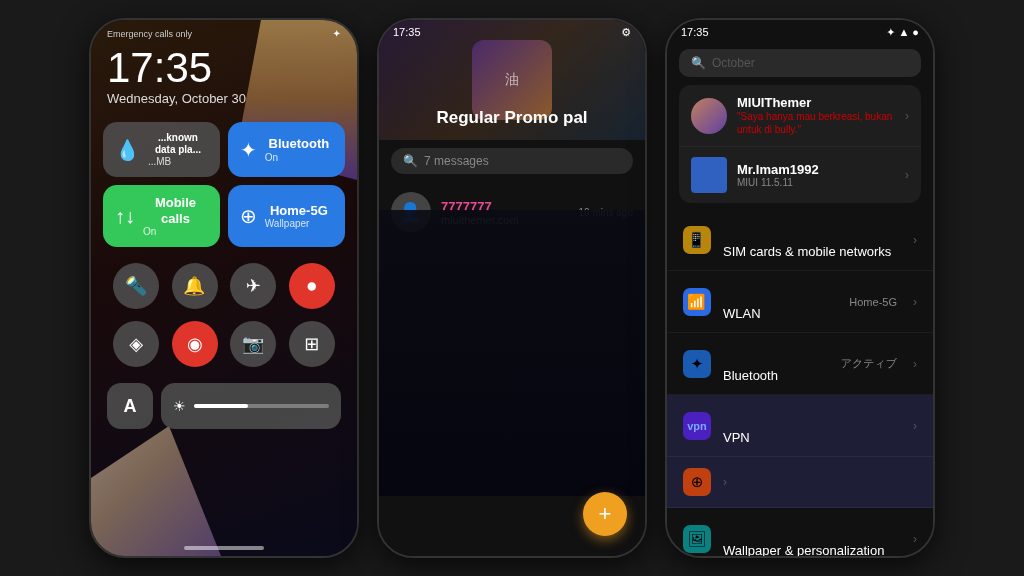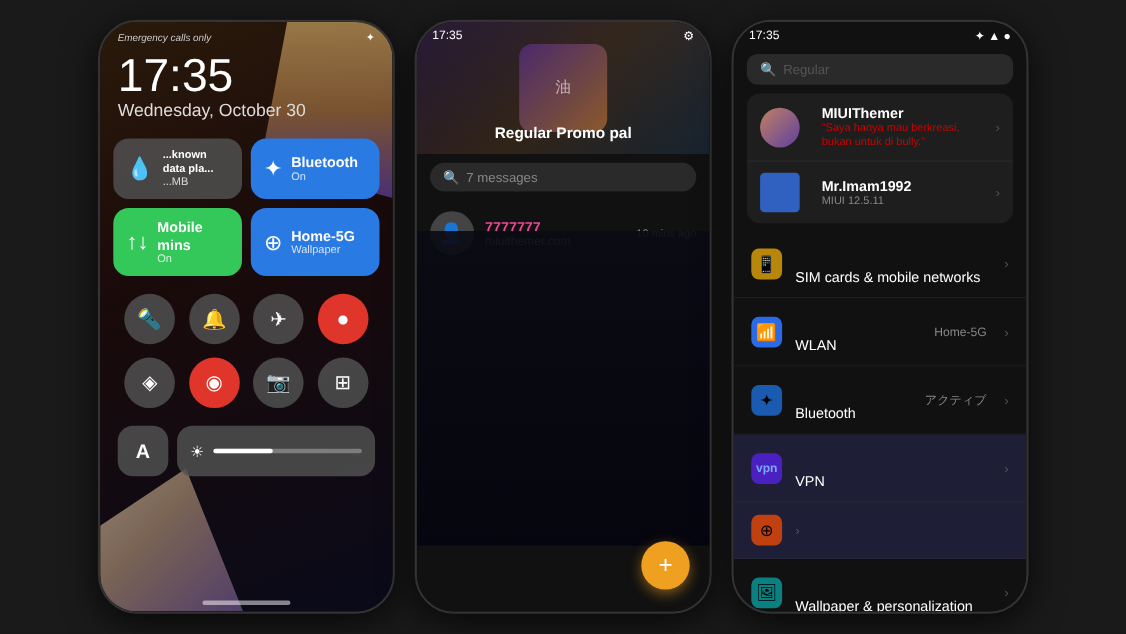--- a/index.html
+++ b/index.html
@@ -73,21 +73,21 @@
       color: #fff;
     }
 
     .phone1 .time-big {
       font-size: 42px;
       font-weight: 300;
       line-height: 1;
     }
 
     .phone1 .date-text {
-      font-size: 16px;
+      font-size: 13px;
       color: #ddd;
       margin-top: 2px;
     }
 
     .phone1 .controls-grid {
       position: relative;
       z-index: 10;
       padding: 8px 12px;
       display: grid;
       grid-template-columns: 1fr 1fr;
@@ -111,20 +111,21 @@
       font-size: 20px;
       color: #fff;
     }
 
     .control-tile .tile-info { flex: 1; }
     .control-tile .tile-label {
       font-size: 13px;
       font-weight: 600;
       color: #fff;
       line-height: 1.2;
+      text-align: center;
     }
     .control-tile .tile-sub {
       font-size: 10px;
       color: rgba(255,255,255,0.8);
     }
 
     .phone1 .icon-row {
       position: relative;
       z-index: 10;
       display: flex;
@@ -272,21 +273,21 @@
 
     .phone2 .chat-title {
       position: absolute;
       bottom: 12px;
       left: 0; right: 0;
       text-align: center;
       z-index: 10;
     }
 
     .phone2 .chat-title-text {
-      font-size: 14px;
+      font-size: 17px;
       font-weight: 600;
       color: #fff;
     }
 
     .phone2 .search-bar {
       margin: 8px 12px;
       background: #2a2a2a;
       border-radius: 20px;
       padding: 6px 12px;
       display: flex;
@@ -400,21 +401,21 @@
     .phone3 .profile-section {
       margin: 0 12px 4px;
       background: #1e1e1e;
       border-radius: 12px;
       overflow: hidden;
     }
 
     .profile-row {
       display: flex;
       align-items: center;
-      gap: 20px;
+      gap: 10px;
       padding: 10px 12px;
       border-bottom: 1px solid rgba(255,255,255,0.05);
       cursor: pointer;
     }
 
     .profile-row:last-child { border-bottom: none; }
 
     .profile-avatar {
       width: 36px;
       height: 36px;
@@ -493,21 +494,21 @@
   </style>
 </head>
 <body>
 
 <div class="phone phone1">
   <div class="screen">
     <div class="wallpaper-bg"></div>
     <div class="anime-figure-top"></div>
 
     <div class="status-bar">
-      <span style="font-size:9px;color:#ccc;font-style:italic;">Emergency calls only</span>
+      <span style="font-size:9px;color:#ccc;">Emergency calls only</span>
       <span style="font-size:10px;">✦</span>
     </div>
 
     <div class="time-section">
       <div class="time-big">17:35</div>
       <div class="date-text">Wednesday, October 30</div>
     </div>
 
     <div class="controls-grid">
       <div class="control-tile gray">
@@ -520,21 +521,21 @@
       <div class="control-tile blue">
         <div class="tile-icon">✦</div>
         <div class="tile-info">
           <div class="tile-label">Bluetooth</div>
           <div class="tile-sub">On</div>
         </div>
       </div>
       <div class="control-tile green">
         <div class="tile-icon">↑↓</div>
         <div class="tile-info">
-          <div class="tile-label">Mobile mins</div>
+          <div class="tile-label">Mobile calls</div>
           <div class="tile-sub">On</div>
         </div>
       </div>
       <div class="control-tile blue">
         <div class="tile-icon">⊕</div>
         <div class="tile-info">
           <div class="tile-label">Home-5G</div>
           <div class="tile-sub">Wallpaper</div>
         </div>
       </div>
@@ -610,37 +611,37 @@
 <div class="phone phone3">
   <div class="screen">
     <div class="status-bar">
       <span>17:35</span>
       <span>✦ ▲ ●</span>
     </div>
 
 
     <div class="search-bar">
       <span style="font-size:12px;">🔍</span>
-      <span style="color:#555;">Regular</span>
+      <span style="color:#555;">October</span>
     </div>
 
     <div class="profile-section">
       <div class="profile-row">
         <div class="profile-avatar" style="background:linear-gradient(135deg,#c08060,#6040a0);"></div>
         <div class="profile-info">
           <div class="profile-name">MIUIThemer</div>
           <div class="profile-sub">"Saya hanya mau berkreasi, bukan untuk di bully."</div>
         </div>
         <div class="chevron">›</div>
       </div>
       <div class="profile-row">
         <div class="profile-avatar" style="background:#3060c0;border-radius:4px;"></div>
         <div class="profile-info">
           <div class="profile-name">Mr.Imam1992</div>
-          <div class="profile-version">MIUI 12.5.11</div>
+          <div class="profile-version">MIUI 11.5.11</div>
         </div>
         <div class="chevron">›</div>
       </div>
     </div>
 
     <div class="settings-list">
 
       <div class="settings-item">
         <div class="settings-icon icon-yellow">📱</div>
         <span class="settings-label">SIM cards &amp; mobile networks</span>

